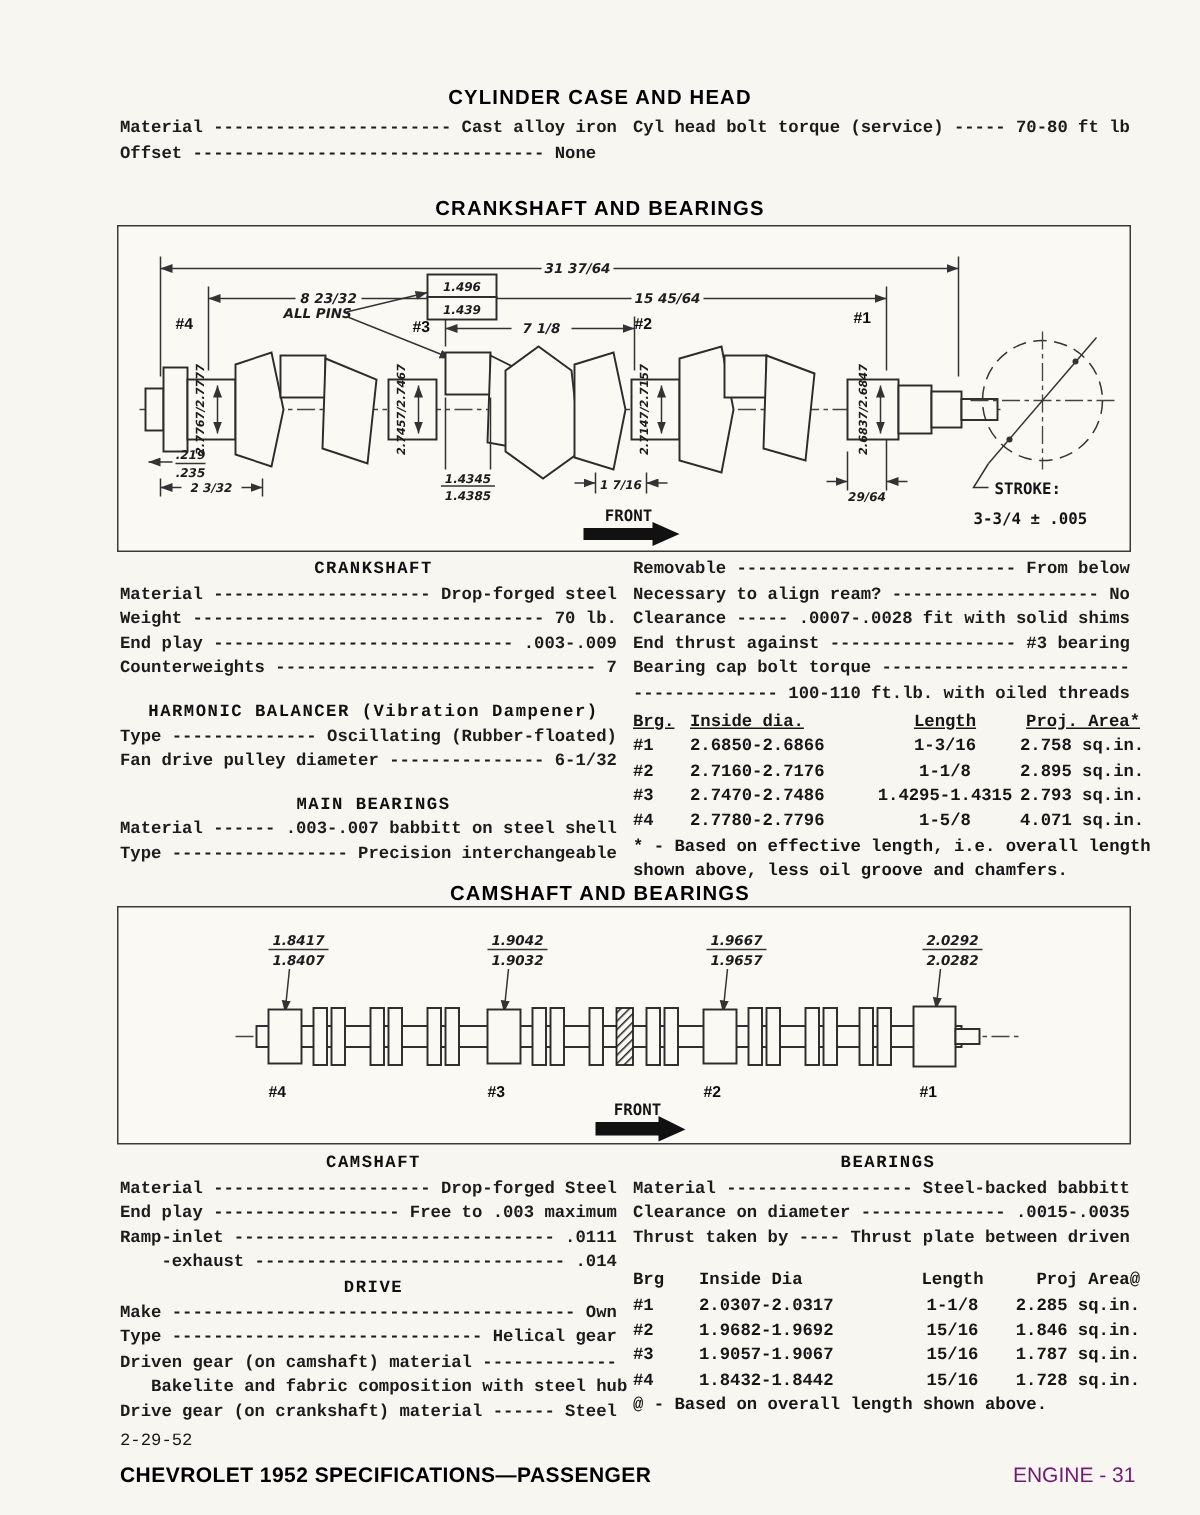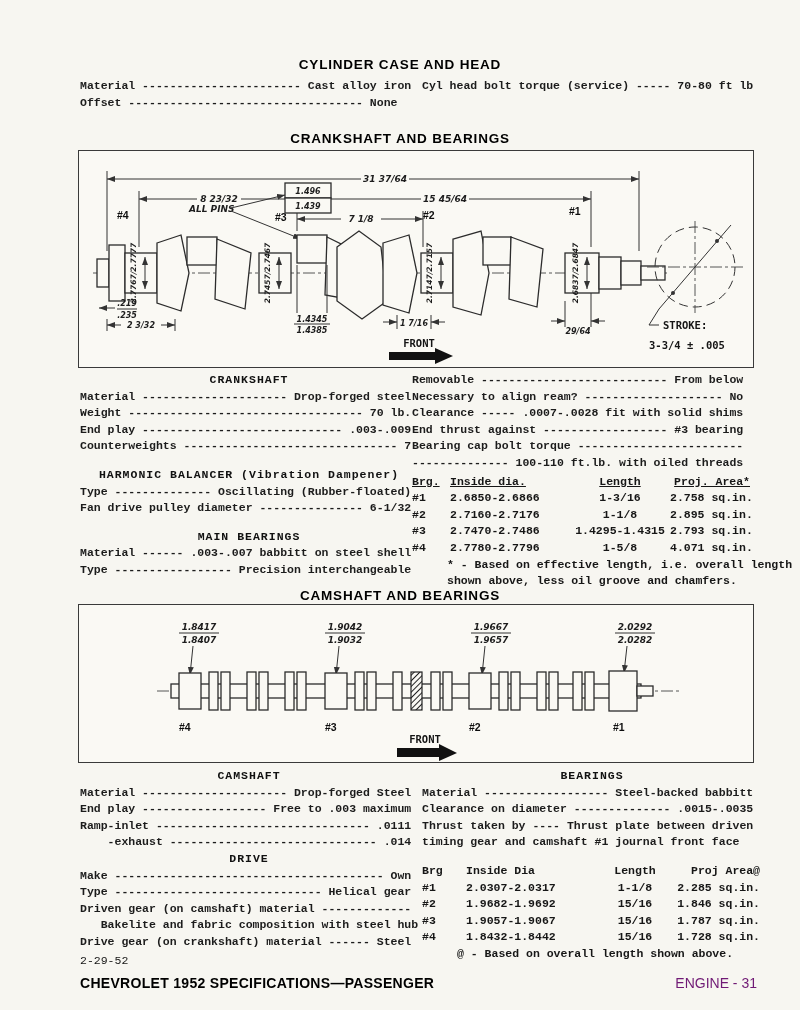--- a/index.html
+++ b/index.html
@@ -32,21 +32,21 @@
   .trow{display:flex;font-size:11.5px;line-height:16.6px;font-weight:bold;white-space:pre;}
   .thead span{text-decoration:underline;}
   .c0{width:38px;}
   .c1{width:120px;}
   .c2{width:100px;text-align:center;}
   .c3{width:80px;text-align:right;}
   .cam .c0{width:44px;}
   .cam .c1{width:132px;}
   .cam .c2{width:74px;text-align:center;}
   .cam .c3{width:88px;text-align:right;}
-  .fnote{font-size:11.5px;line-height:16.6px;font-weight:bold;white-space:pre;margin-left:35px;}
+  .fnote{font-size:11.5px;line-height:16.6px;font-weight:bold;white-space:pre;}
   .footer-date{position:absolute;left:80px;top:954px;font-size:11.5px;font-weight:normal;}
   .footer-title{
     position:absolute;left:80px;top:975px;
     font-family:"Liberation Sans",sans-serif;font-weight:bold;font-size:14px;
     letter-spacing:.3px;color:#000;
   }
   .footer-page{
     position:absolute;right:43px;top:975px;text-align:right;
     font-family:"Liberation Sans",sans-serif;font-weight:normal;font-size:14px;color:#701a75;
   }
@@ -228,21 +228,21 @@
   <div style="height:12px"></div>
   <div class="subhead">HARMONIC BALANCER (Vibration Dampener)</div>
   <div class="mline">Type -------------- Oscillating (Rubber-floated)</div>
   <div class="mline">Fan drive pulley diameter --------------- 6-1/32</div>
   <div style="height:12px"></div>
   <div class="subhead">MAIN BEARINGS</div>
   <div class="mline">Material ------ .003-.007 babbitt on steel shell</div>
   <div class="mline">Type ----------------- Precision interchangeable</div>
 </div>
 
-<div class="col" style="left:412px;top:372px;width:340px">
+<div class="col" style="left:422px;top:372px;width:340px">
   <div class="mline">Removable --------------------------- From below</div>
   <div class="mline">Necessary to align ream? -------------------- No</div>
   <div class="mline">Clearance ----- .0007-.0028 fit with solid shims</div>
   <div class="mline">End thrust against ------------------ #3 bearing</div>
   <div class="mline">Bearing cap bolt torque ------------------------</div>
   <div class="mline">-------------- 100-110 ft.lb. with oiled threads</div>
   <div class="tbl">
     <div class="trow thead">
       <span class="c0">Brg.</span>
       <span class="c1">Inside dia.</span>
@@ -370,21 +370,20 @@
   <div class="mline">Driven gear (on camshaft) material -------------</div>
   <div class="mline">   Bakelite and fabric composition with steel hub</div>
   <div class="mline">Drive gear (on crankshaft) material ------ Steel</div>
 </div>
 
 <div class="col cam" style="left:422px;top:768px;width:340px">
   <div class="subhead">BEARINGS</div>
   <div class="mline">Material ------------------ Steel-backed babbitt</div>
   <div class="mline">Clearance on diameter -------------- .0015-.0035</div>
   <div class="mline">Thrust taken by ---- Thrust plate between driven</div>
-  <div class="mline">timing gear and camshaft #1 journal front face</div>
   <div style="height:10px"></div>
   <div class="tbl">
     <div class="trow">
       <span class="c0">Brg</span>
       <span class="c1">Inside Dia</span>
       <span class="c2">Length</span>
       <span class="c3">Proj Area@</span>
     </div>
     <div class="trow">
       <span class="c0">#1</span>

